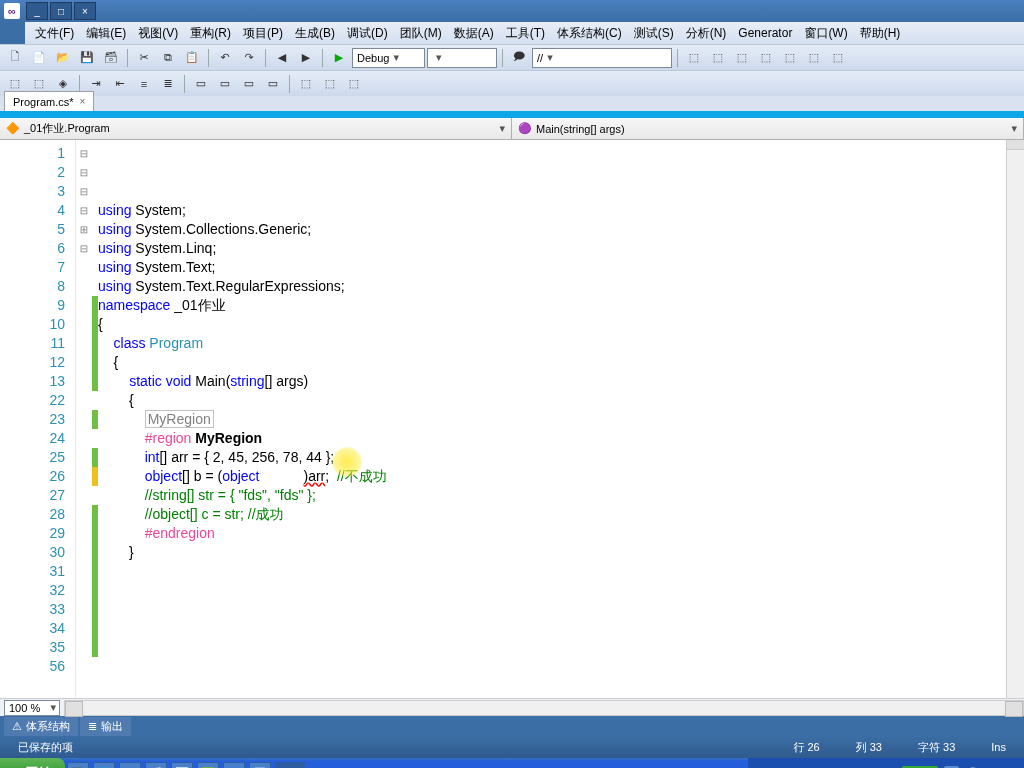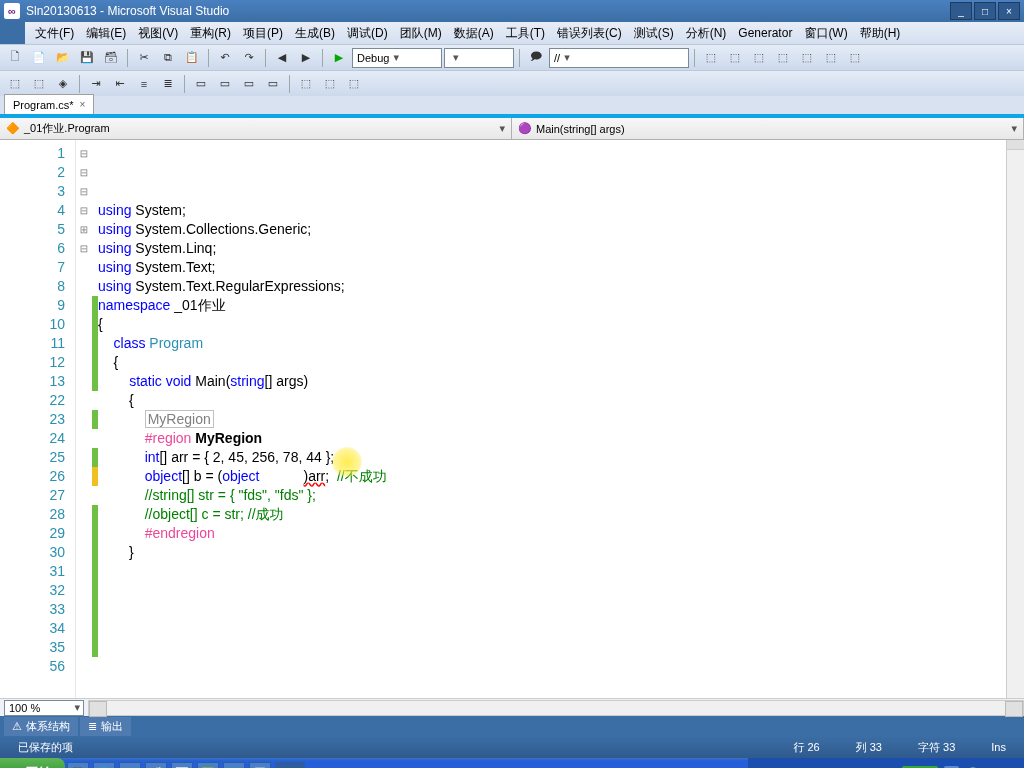--- a/index.html
+++ b/index.html
@@ -18,21 +18,21 @@
 .menubar span { padding: 2px 6px; cursor: pointer; }
 
 
 .toolbar { height: 26px; background: linear-gradient(#e4ecf7, #cdd9ec); border-top: 1px solid #bcc7d8; display: flex; align-items: center; padding: 0 4px; gap: 2px; font-size: 11px; }
 .tbtn { width: 22px; height: 22px; display: flex; align-items: center; justify-content: center; border: 1px solid transparent; cursor: pointer; color: #333; }
 .tsep { width: 1px; height: 18px; background: #9aa; margin: 0 3px; }
 .tcombo { height: 20px; border: 1px solid #7a8a99; background: #fff; font-size: 11px; padding: 0 4px; display: flex; align-items: center; position: relative; }
 .tcombo::after { content: "▾"; margin-left: 4px; color: #555; }
 
 
-.tabstrip { height: 22px; background: #d9e2f0; display: flex; align-items: flex-end; padding-left: 4px; border-bottom: 4px solid #0ea5e9; }
+.tabstrip { height: 22px; background: #d9e2f0; display: flex; align-items: flex-end; padding-left: 4px; border-bottom: 7px solid #0ea5e9; }
 .tab { height: 20px; background: #fff; border: 1px solid #a0a0a0; border-bottom: none; padding: 2px 8px; font-size: 11px; display: flex; align-items: center; gap: 6px; cursor: pointer; }
 .tab .x { color: #666; font-size: 10px; }
 
 
 .navstrip { height: 22px; background: linear-gradient(#f7f7f7, #e8e8e8); border-bottom: 1px solid #b0b0b0; display: flex; }
 .navcombo { flex: 1; display: flex; align-items: center; padding: 0 6px; font-size: 11px; border-right: 1px solid #b0b0b0; position: relative; cursor: pointer; }
 .navcombo::after { content: "▾"; position: absolute; right: 6px; color: #555; }
 .navicon { width: 14px; height: 14px; margin-right: 4px; display: inline-flex; align-items: center; justify-content: center; }
 
 
@@ -49,21 +49,21 @@
 .cm { color: #008000; }
 .pp { color: #ec4899; }
 .rgn { color: #808080; border: 1px solid #c0c0c0; padding: 0 2px; background: #fff; }
 .err { text-decoration: wavy underline #ff0000; text-decoration-skip-ink: none; margin-left: 44px; }
 .highlight { position: absolute; width: 30px; height: 30px; background: radial-gradient(circle, rgba(255,235,59,0.9) 0%, rgba(255,235,59,0.5) 60%, transparent 80%); border-radius: 50%; pointer-events: none; }
 .rightbar { width: 18px; background: #f0f0f0; border-left: 1px solid #ccc; position: relative; }
 .rightbar .splitbox { height: 10px; border-bottom: 1px solid #ccc; background: #e0e0e0; }
 
 
 .zoomrow { height: 18px; background: #eef2f8; display: flex; align-items: center; border-top: 1px solid #ccc; font-size: 11px; }
-.zoomrow .zc { width: 80px; border: 1px solid #7a8a99; background: #fff; height: 16px; margin-left: 4px; padding: 0 4px; display: flex; align-items: center; position: relative; }
+.zoomrow .zc { width: 56px; border: 1px solid #7a8a99; background: #fff; height: 16px; margin-left: 4px; padding: 0 4px; display: flex; align-items: center; position: relative; }
 .zoomrow .zc::after { content: "▾"; position: absolute; right: 3px; color: #555; }
 .zoomrow .hscroll { flex: 1; height: 16px; background: #f0f0f0; border: 1px solid #ccc; margin-left: 4px; position: relative; }
 .zoomrow .hscroll::before, .zoomrow .hscroll::after { content: ""; position: absolute; top: 0; width: 16px; height: 14px; background: #e0e0e0; border: 1px solid #bbb; }
 .zoomrow .hscroll::before { left: 0; }
 .zoomrow .hscroll::after { right: 0; }
 
 
 .bpanel { height: 20px; background: #3b6ea5; display: flex; align-items: center; padding-left: 4px; gap: 2px; }
 .btab { background: #4f7bb0; color: #fff; font-size: 11px; padding: 2px 8px; display: flex; align-items: center; gap: 4px; cursor: pointer; }
 
@@ -77,40 +77,39 @@
 .startbtn { height: 30px; background: linear-gradient(#5fb556, #3b9e37 50%, #2d8a2a); padding: 0 16px 0 8px; display: flex; align-items: center; gap: 4px; border-radius: 0 8px 8px 0; font-weight: bold; font-style: italic; font-size: 13px; cursor: pointer; }
 .tbitem { width: 22px; height: 22px; margin: 0 2px; background: #4a7fc9; border: 1px solid #2d5da0; display: flex; align-items: center; justify-content: center; cursor: pointer; font-size: 11px; }
 .tray { margin-left: auto; display: flex; align-items: center; gap: 6px; padding: 0 6px; background: #1a4fb0; height: 30px; }
 .tray .lang { background: #5b8dd6; padding: 1px 4px; border-radius: 2px; }
 </style>
 </head>
 <body>
 
 <div class="titlebar">
   <span class="logo"></span>
-  <span class="title">Sln20130613 - Microsoft Visual Studio</span>
   <div class="winbtns">
     <div class="winbtn">_</div>
     <div class="winbtn">□</div>
     <div class="winbtn">×</div>
   </div>
 </div>
 
 <div class="menubar">
   <span>文件(F)</span>
   <span>编辑(E)</span>
   <span>视图(V)</span>
   <span>重构(R)</span>
   <span>项目(P)</span>
   <span>生成(B)</span>
   <span>调试(D)</span>
   <span>团队(M)</span>
   <span>数据(A)</span>
   <span>工具(T)</span>
-  <span>错误列表(C)</span>
+  <span>体系结构(C)</span>
   <span>测试(S)</span>
   <span>分析(N)</span>
   <span>Generator</span>
   <span>窗口(W)</span>
   <span>帮助(H)</span>
 </div>
 
 <div class="toolbar">
   <div class="tbtn">🗋</div>
   <div class="tbtn">📄</div>
@@ -122,21 +121,21 @@
   <div class="tbtn">⧉</div>
   <div class="tbtn">📋</div>
   <div class="tsep"></div>
   <div class="tbtn">↶</div>
   <div class="tbtn">↷</div>
   <div class="tsep"></div>
   <div class="tbtn">◀</div>
   <div class="tbtn">▶</div>
   <div class="tsep"></div>
   <div class="tbtn" style="color:#0a0">▶</div>
-  <div class="tcombo" style="width:90px">
+  <div class="tcombo" style="width:73px">
       <span>Debug</span>
     </div>
   <div class="tcombo" style="width:70px">
       <span></span>
     </div>
   <div class="tsep"></div>
   <div class="tbtn">🗩</div>
   <div class="tcombo" style="width:140px">
       <span>//</span>
     </div>

